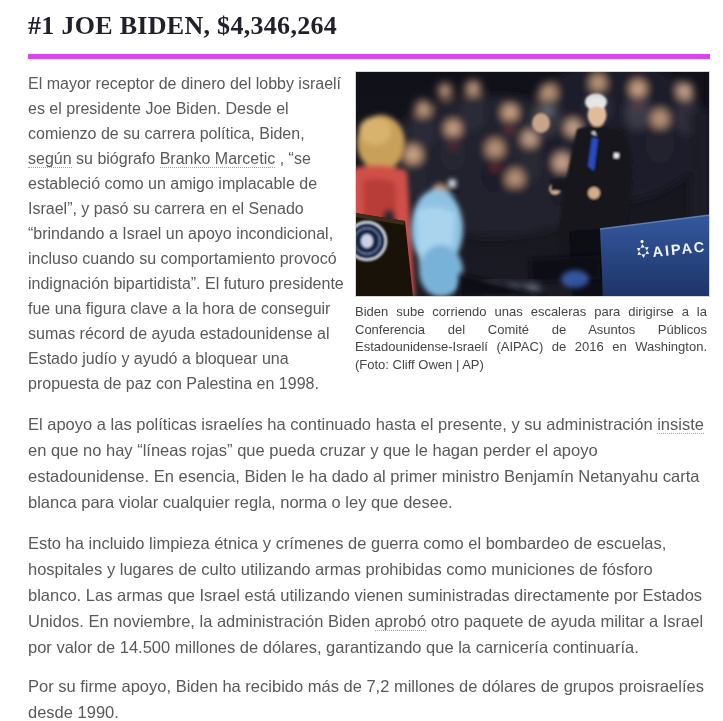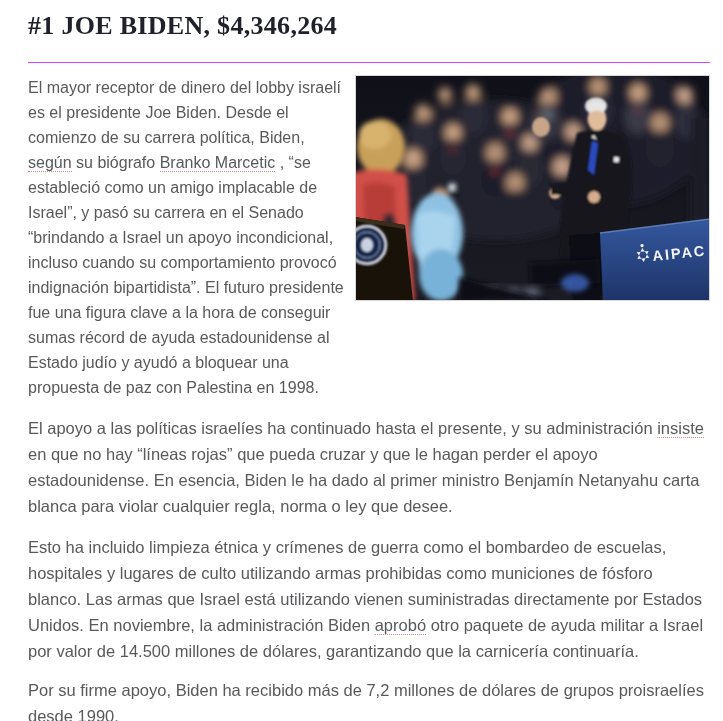--- a/index.html
+++ b/index.html
@@ -2,21 +2,21 @@
 <html><head>
 <meta charset="utf-8">
 <style>
   html,body { margin:0; padding:0; background:#ffffff; }
   .page {
     width:723px; min-height:721px; box-sizing:border-box;
     padding:10px 13px 10px 28px;
     font-family:"Liberation Sans","DejaVu Sans",sans-serif;
     color:#58595b; background:#ffffff;
   }
-  .heading-wrap { border-bottom:1px solid #d946ef; padding-bottom:20px; }
+  .heading-wrap { border-bottom:5px solid #d946ef; padding-bottom:12px; }
   .heading {
     margin:0; font-family:"Liberation Serif","DejaVu Serif",serif;
     font-size:26px; line-height:32px; font-weight:bold; color:#20212b;
     letter-spacing:0.3px;
   }
   .top-section { display:flex; margin-top:12px; }
   .col-text { width:322px; flex:0 0 auto; }
   .col-text p { margin:0; font-size:16px; line-height:25px; }
   .figure { margin:0 0 0 auto; width:355px; flex:0 0 auto; }
   .photo { display:block; width:355px; height:226px; background:#15151d; }
@@ -175,20 +175,21 @@
           <path d="M245,158 L355,144" stroke="#6d8cc8" stroke-width="1.5" opacity="0.8" fill="none"></path>
           <g transform="translate(288,180) rotate(-6)">
             <path d="M0,-7 L6,3.5 L-6,3.5 Z M0,7 L6,-3.5 L-6,-3.5 Z" fill="#f2f4f8"></path>
             <circle cx="0" cy="-9.5" r="1.6" fill="#f2f4f8"></circle>
           </g>
           <text x="298" y="186" font-size="14.5" font-weight="bold" fill="#f2f4f8" letter-spacing="2" transform="rotate(-6 298 186)">AIPAC</text>
         </g>
 
         <rect x="0.5" y="0.5" width="354" height="225" fill="none" stroke="#d8d8d8" stroke-width="1"></rect>
       </svg>
+      <figcaption class="caption">Biden sube corriendo unas escaleras para dirigirse a la Conferencia del Comité de Asuntos Públicos Estadounidense-Israelí (AIPAC) de 2016 en Washington. (Foto: Cliff Owen | AP)</figcaption>
     </figure>
   </section>
 
   <section class="body-section">
     <p>El apoyo a las políticas israelíes ha continuado hasta el presente, y su administración <a class="inline-link" href="#">insiste</a> en que no hay “líneas rojas” que pueda cruzar y que le hagan perder el apoyo estadounidense. En esencia, Biden le ha dado al primer ministro Benjamín Netanyahu carta blanca para violar cualquier regla, norma o ley que desee.</p>
     <p>Esto ha incluido limpieza étnica y crímenes de guerra como el bombardeo de escuelas, hospitales y lugares de culto utilizando armas prohibidas como municiones de fósforo blanco. Las armas que Israel está utilizando vienen suministradas directamente por Estados Unidos. En noviembre, la administración Biden <a class="inline-link" href="#">aprobó</a> otro paquete de ayuda militar a Israel por valor de 14.500 millones de dólares, garantizando que la carnicería continuaría.</p>
     <p class="last">Por su firme apoyo, Biden ha recibido más de 7,2 millones de dólares de grupos proisraelíes desde 1990.</p>
   </section>
 
 </div>

